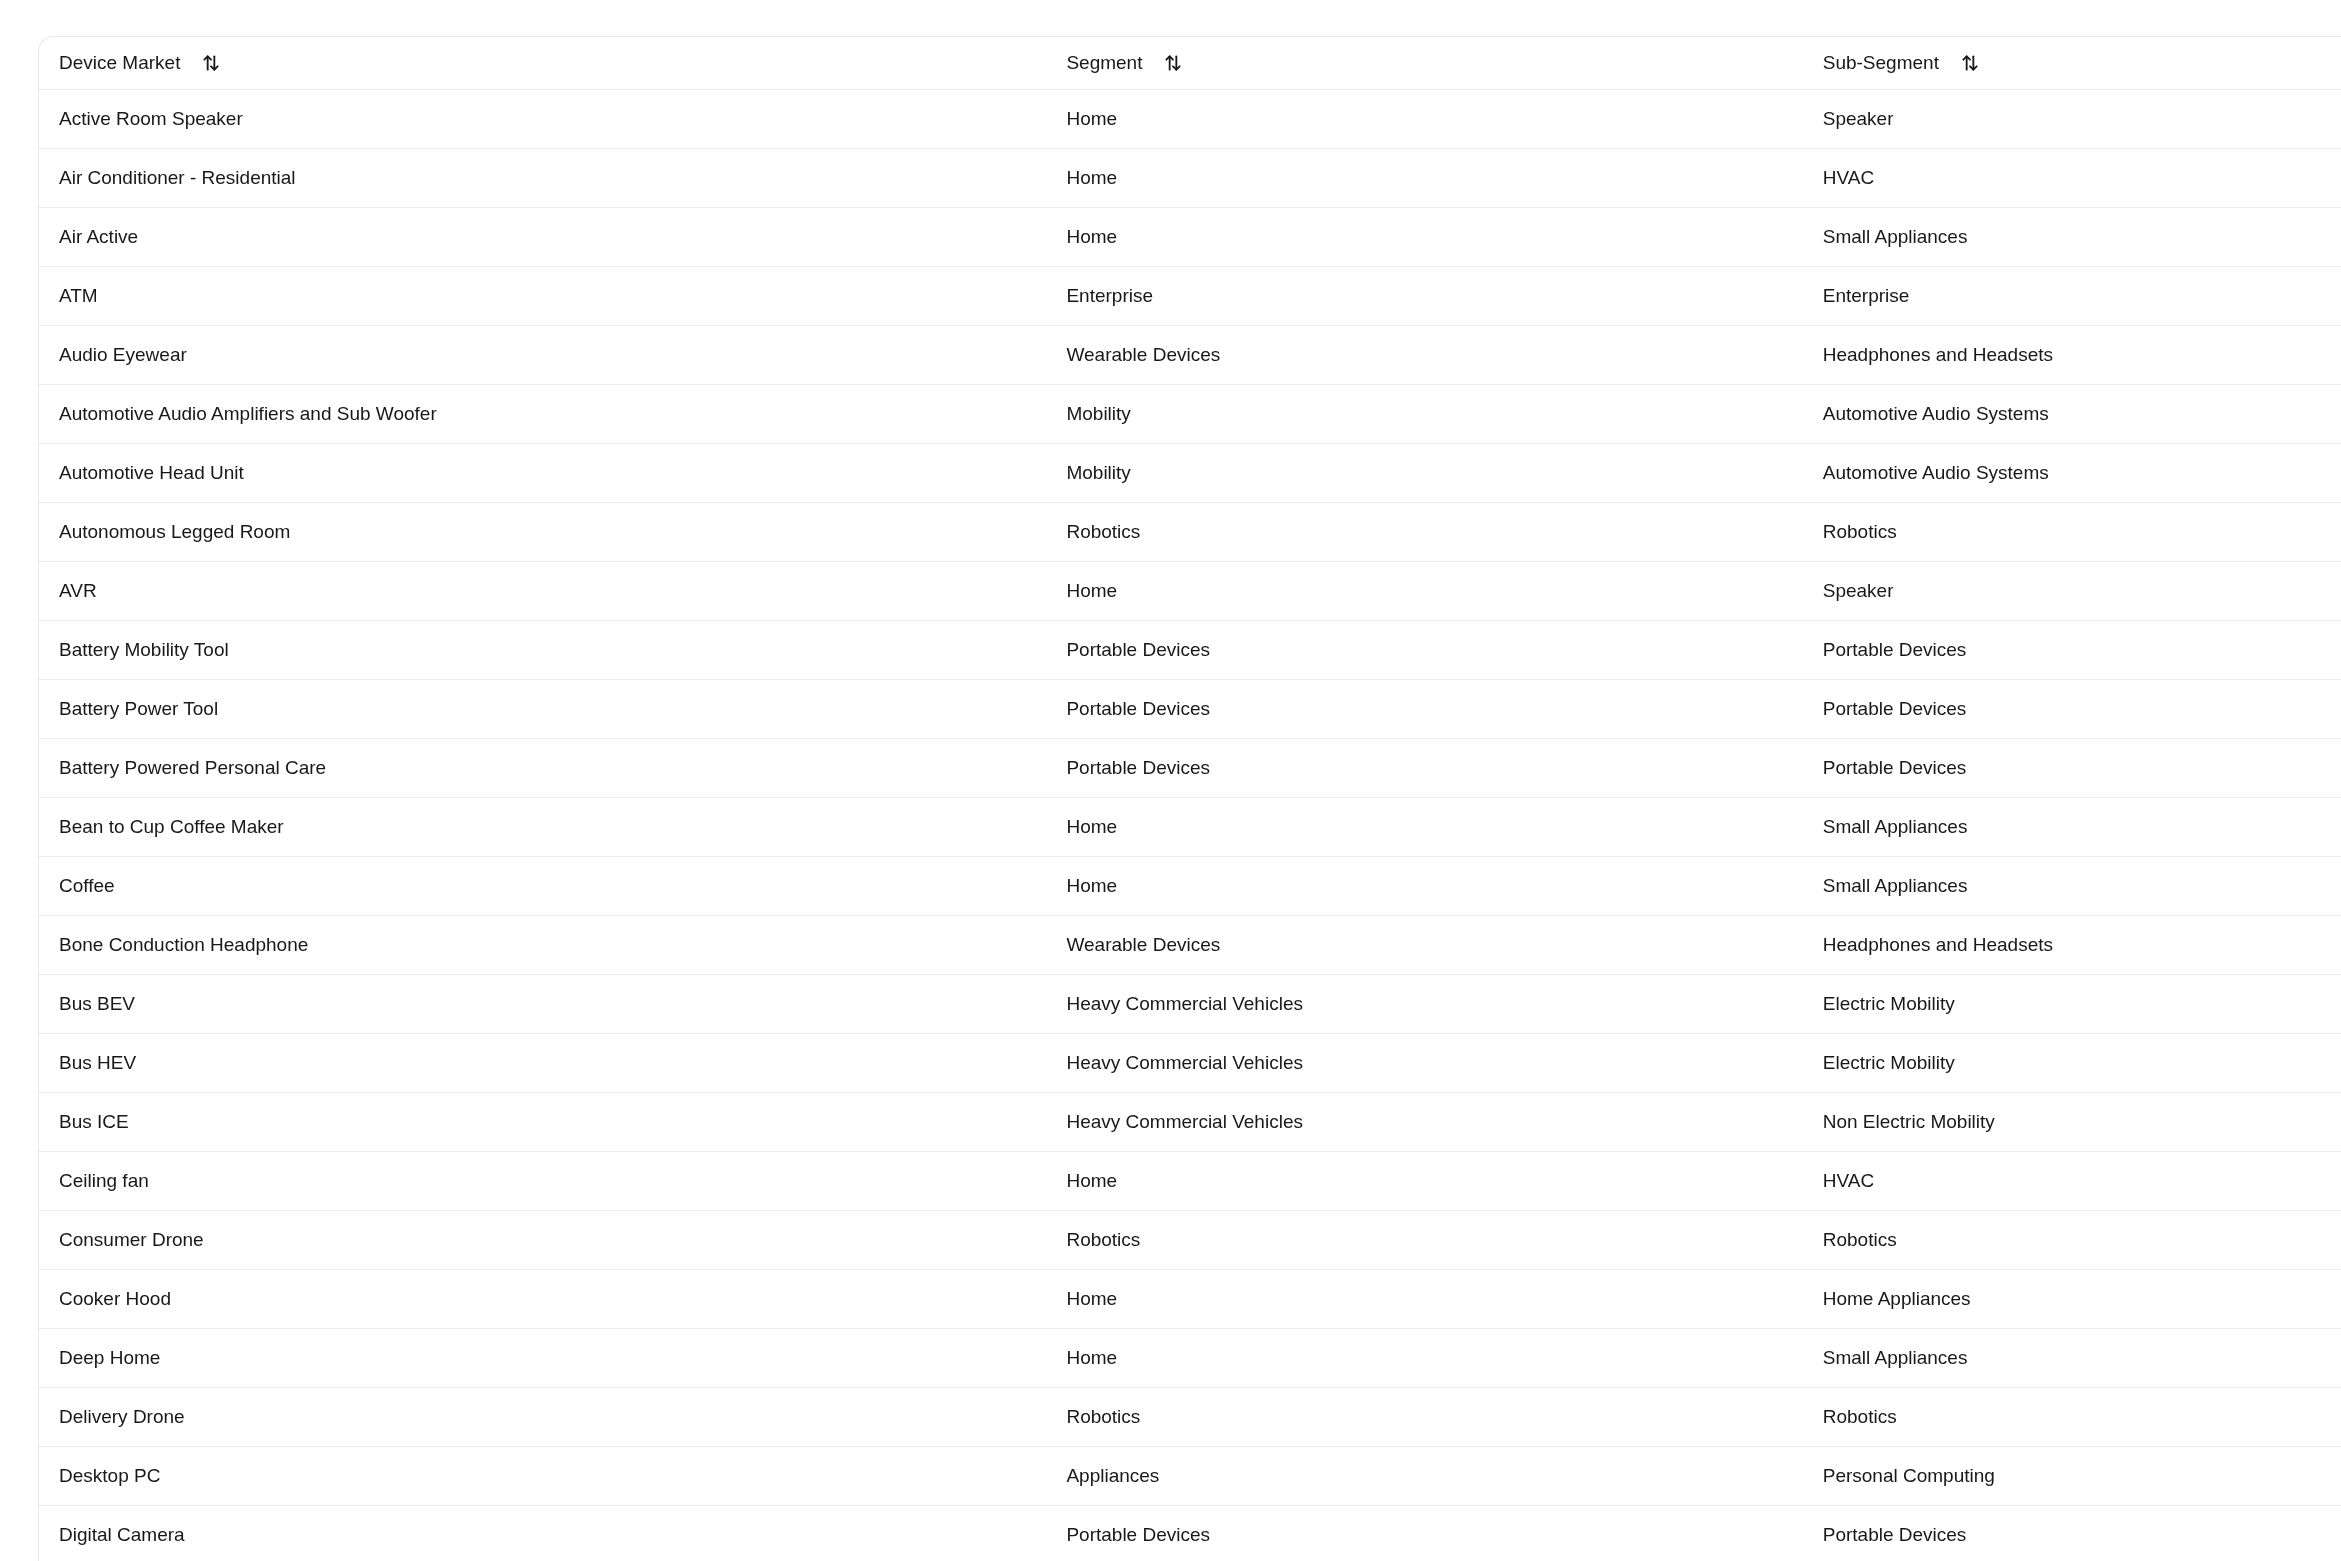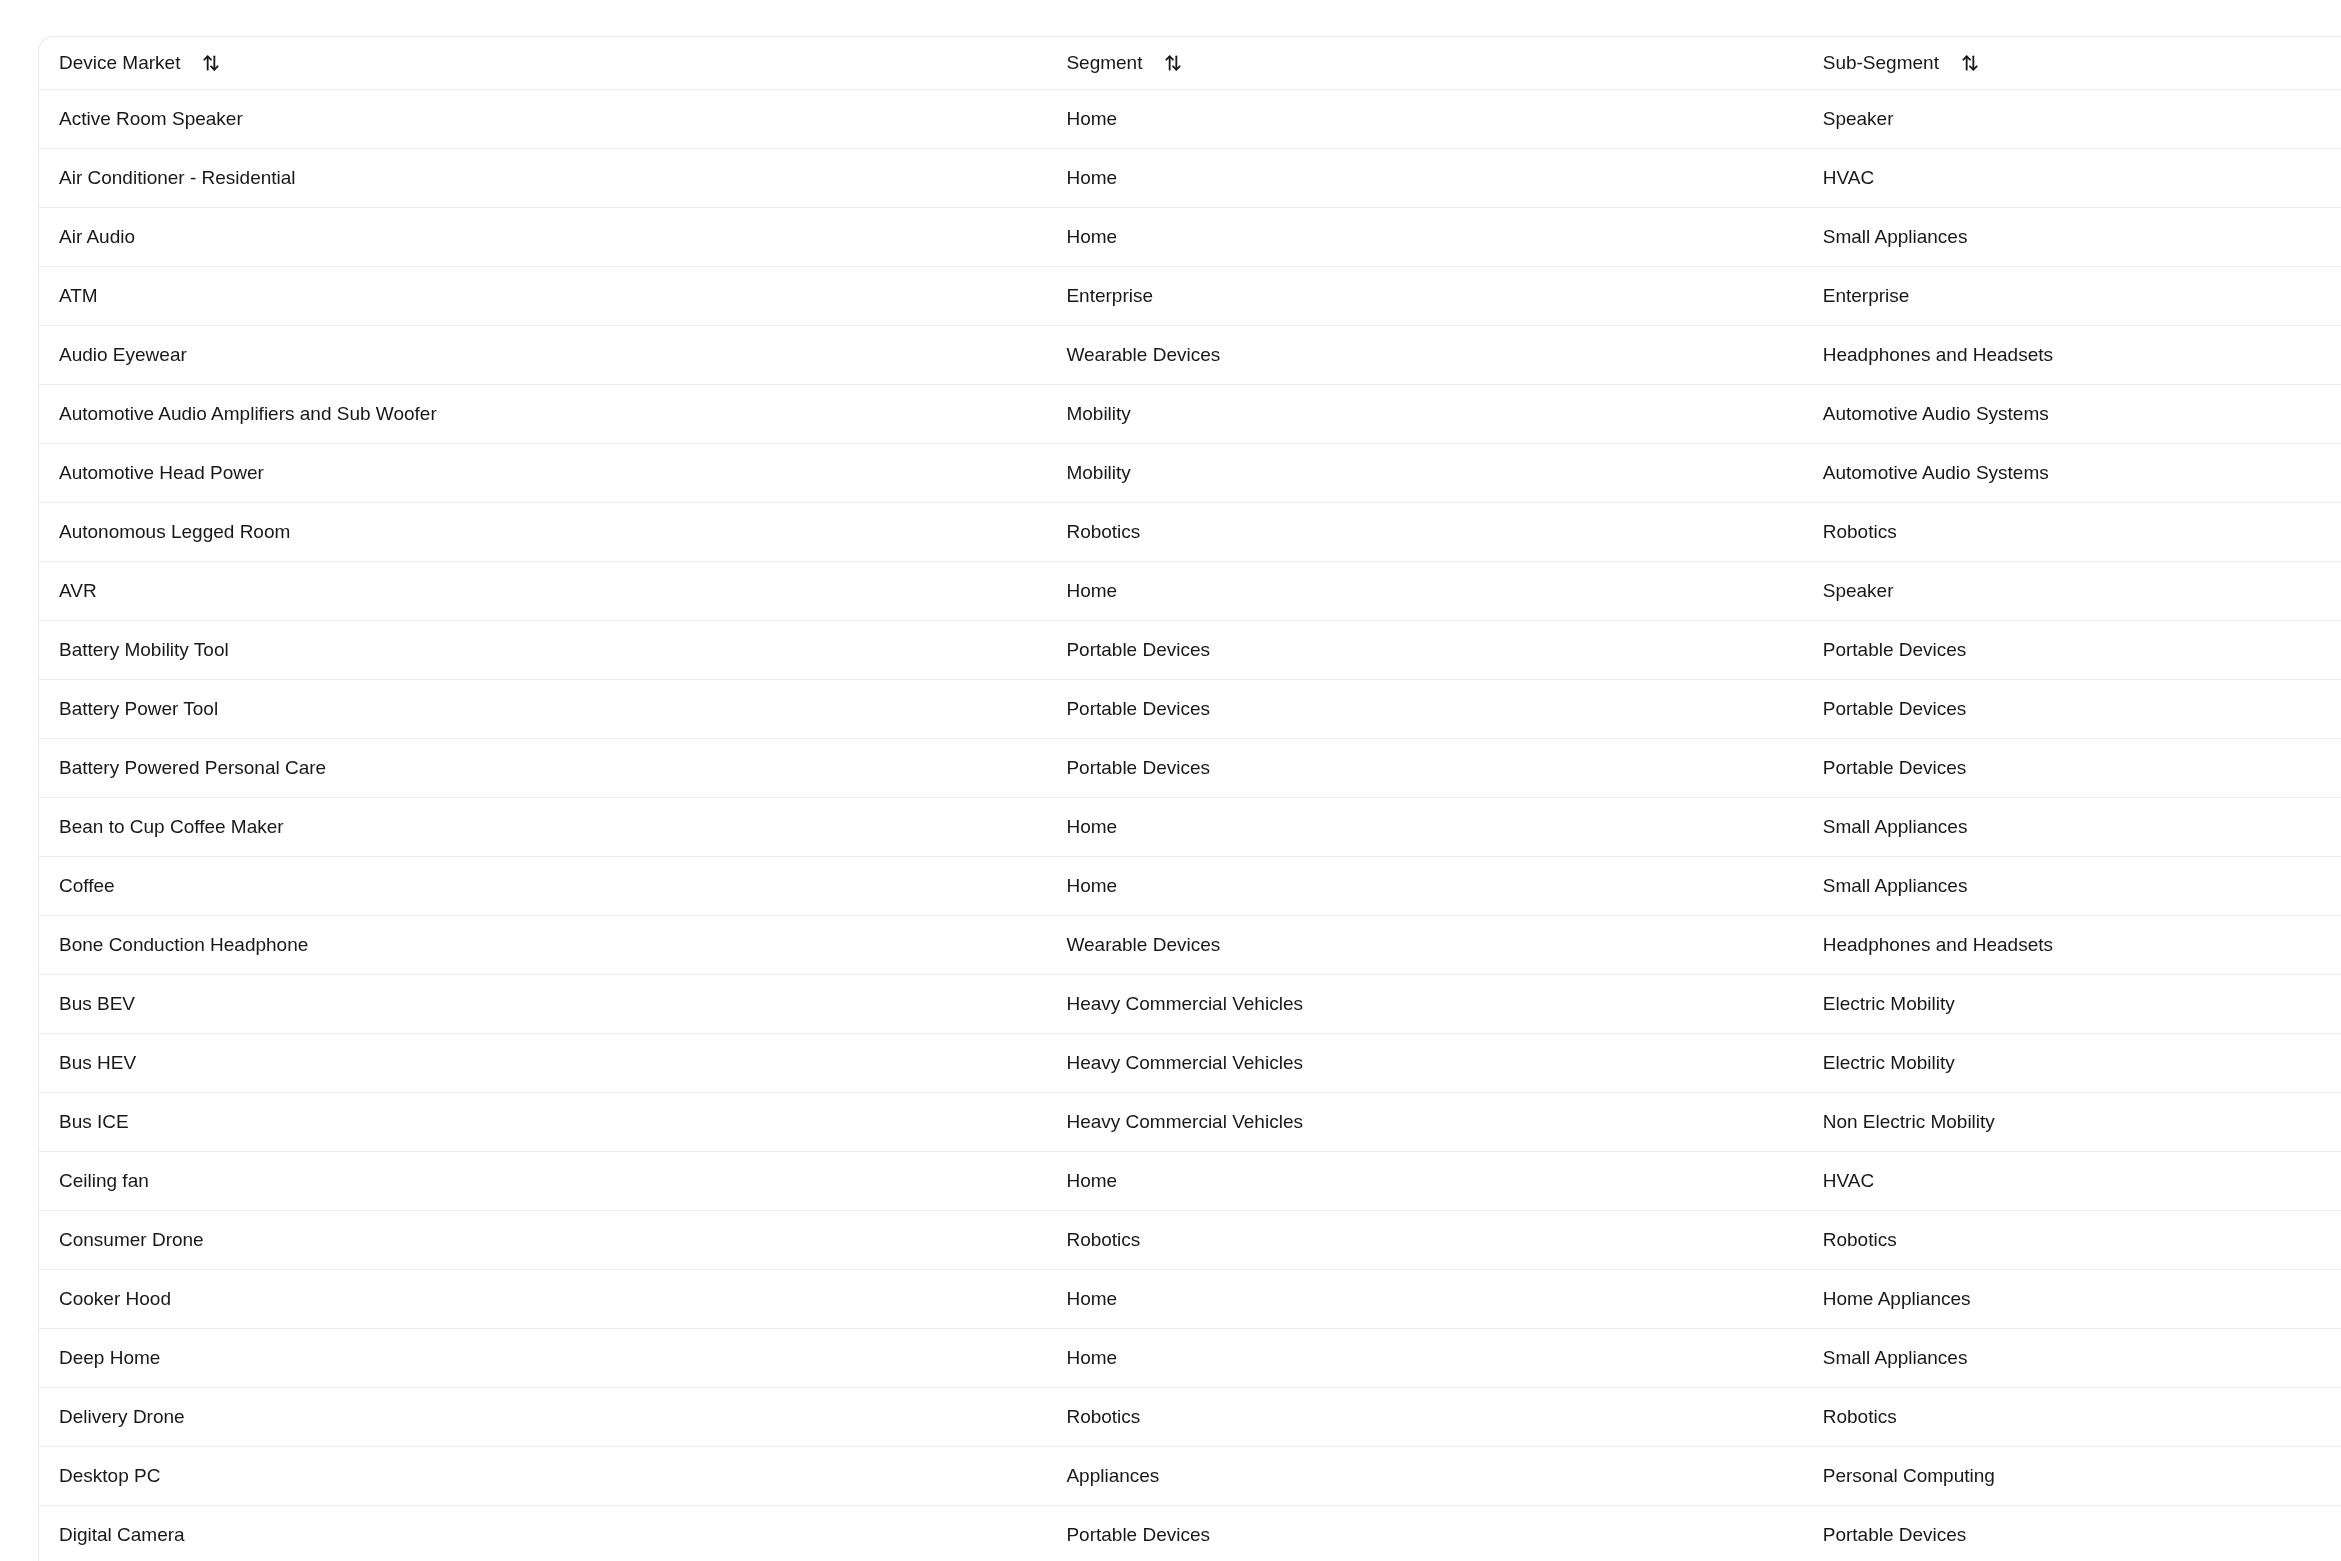--- a/index.html
+++ b/index.html
@@ -116,41 +116,41 @@
           <td>Active Room Speaker</td>
           <td>Home</td>
           <td>Speaker</td>
         </tr>
         <tr>
           <td>Air Conditioner - Residential</td>
           <td>Home</td>
           <td>HVAC</td>
         </tr>
         <tr>
-          <td>Air Audio</td>
+          <td>Air Active</td>
           <td>Home</td>
           <td>Small Appliances</td>
         </tr>
         <tr>
           <td>ATM</td>
           <td>Enterprise</td>
           <td>Enterprise</td>
         </tr>
         <tr>
           <td>Audio Eyewear</td>
           <td>Wearable Devices</td>
           <td>Headphones and Headsets</td>
         </tr>
         <tr>
           <td>Automotive Audio Amplifiers and Sub Woofer</td>
           <td>Mobility</td>
           <td>Automotive Audio Systems</td>
         </tr>
         <tr>
-          <td>Automotive Head Power</td>
+          <td>Automotive Head Unit</td>
           <td>Mobility</td>
           <td>Automotive Audio Systems</td>
         </tr>
         <tr>
           <td>Autonomous Legged Room</td>
           <td>Robotics</td>
           <td>Robotics</td>
         </tr>
         <tr>
           <td>AVR</td>

